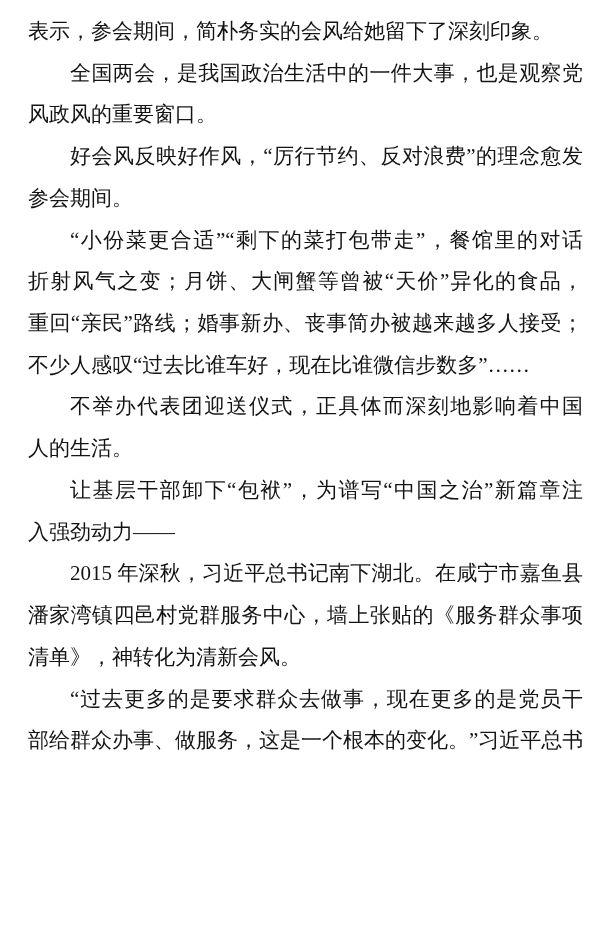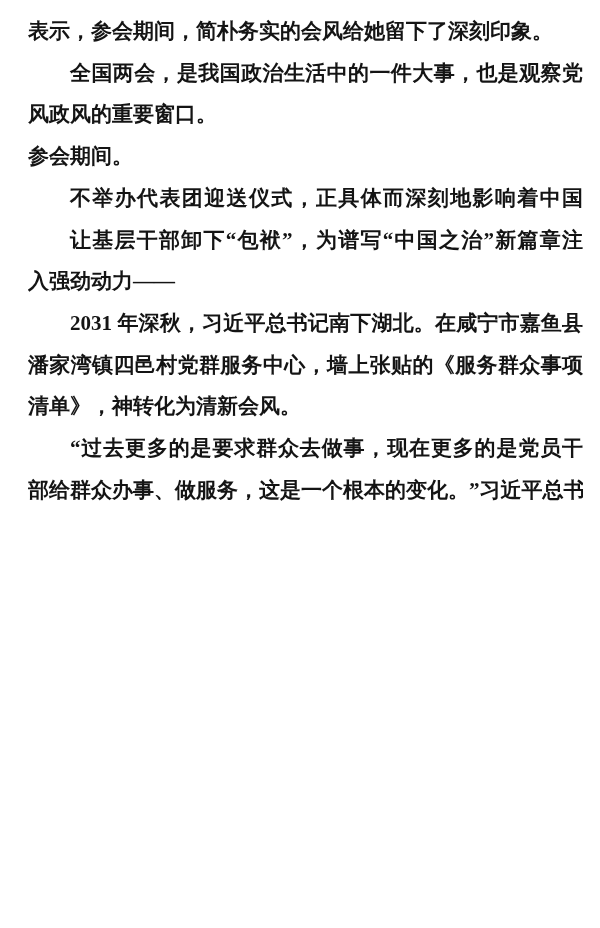--- a/index.html
+++ b/index.html
@@ -17,21 +17,20 @@
     padding: 11px 17px 0 28px;
     overflow: hidden;
     font-family: "Liberation Serif", "DejaVu Serif", serif;
   }
   .doc-body {
     width: 100%;
   }
   .paragraph {
     margin: 0;
     padding: 0;
-    font-weight: bold;
   }
   .line {
     font-size: 21px;
     line-height: 41.72px;
     height: 41.72px;
     color: #141414;
     text-align: justify;
     text-align-last: justify;
     text-justify: inter-character;
     overflow: hidden;
@@ -51,31 +50,39 @@
 <div class="page">
   <div class="doc-body" id="doc-body" style="color: rgb(20, 20, 20);">
       <div class="paragraph">
         <div class="line natural">表示，参会期间，简朴务实的会风给她留下了深刻印象。</div>
       </div>
       <div class="paragraph">
         <div class="line indent">全国两会，是我国政治生活中的一件大事，也是观察党</div>
         <div class="line natural">风政风的重要窗口。</div>
       </div>
       <div class="paragraph">
+        <div class="line indent">好会风反映好作风，“厉行节约、反对浪费”的理念愈发</div>
         <div class="line natural">参会期间。</div>
       </div>
       <div class="paragraph">
+        <div class="line indent">“小份菜更合适”“剩下的菜打包带走”，餐馆里的对话</div>
+        <div class="line">折射风气之变；月饼、大闸蟹等曾被“天价”异化的食品，</div>
+        <div class="line">重回“亲民”路线；婚事新办、丧事简办被越来越多人接受；</div>
+        <div class="line natural">不少人感叹“过去比谁车好，现在比谁微信步数多”……</div>
+      </div>
+      <div class="paragraph">
         <div class="line indent">不举办代表团迎送仪式，正具体而深刻地影响着中国</div>
+        <div class="line natural">人的生活。</div>
       </div>
       <div class="paragraph">
         <div class="line indent">让基层干部卸下“包袱”，为谱写“中国之治”新篇章注</div>
         <div class="line natural">入强劲动力——</div>
       </div>
       <div class="paragraph">
-        <div class="line indent">2031 年深秋，习近平总书记南下湖北。在咸宁市嘉鱼县</div>
+        <div class="line indent">2015 年深秋，习近平总书记南下湖北。在咸宁市嘉鱼县</div>
         <div class="line">潘家湾镇四邑村党群服务中心，墙上张贴的《服务群众事项</div>
         <div class="line natural">清单》，神转化为清新会风。</div>
       </div>
       <div class="paragraph">
         <div class="line indent">“过去更多的是要求群众去做事，现在更多的是党员干</div>
         <div class="line">部给群众办事、做服务，这是一个根本的变化。”习近平总书</div>
       </div>
     </div>
 </div>
 

